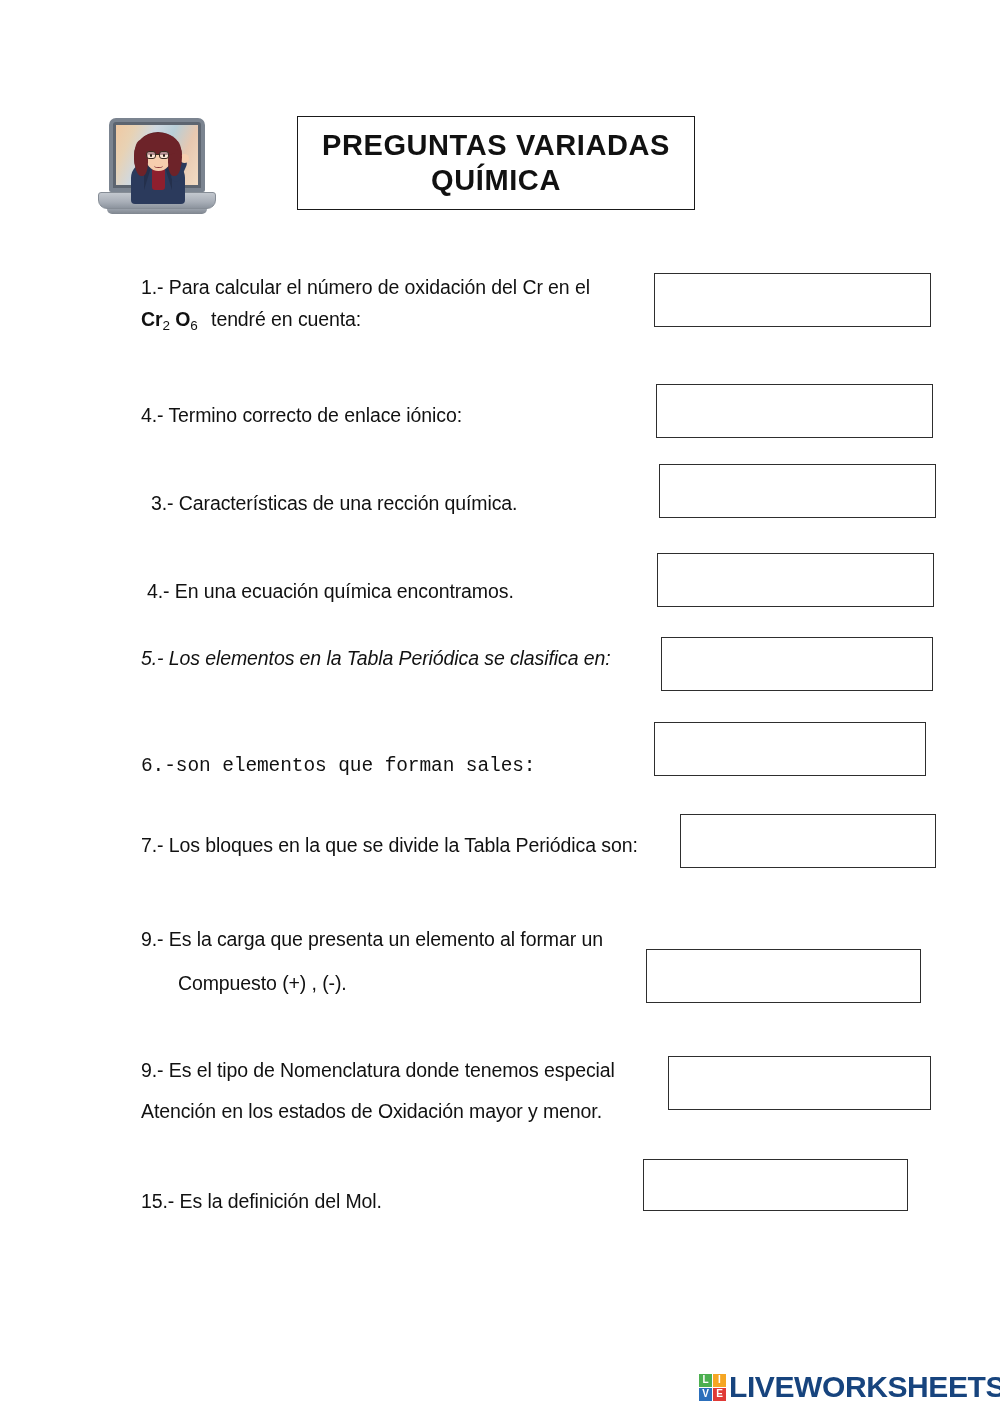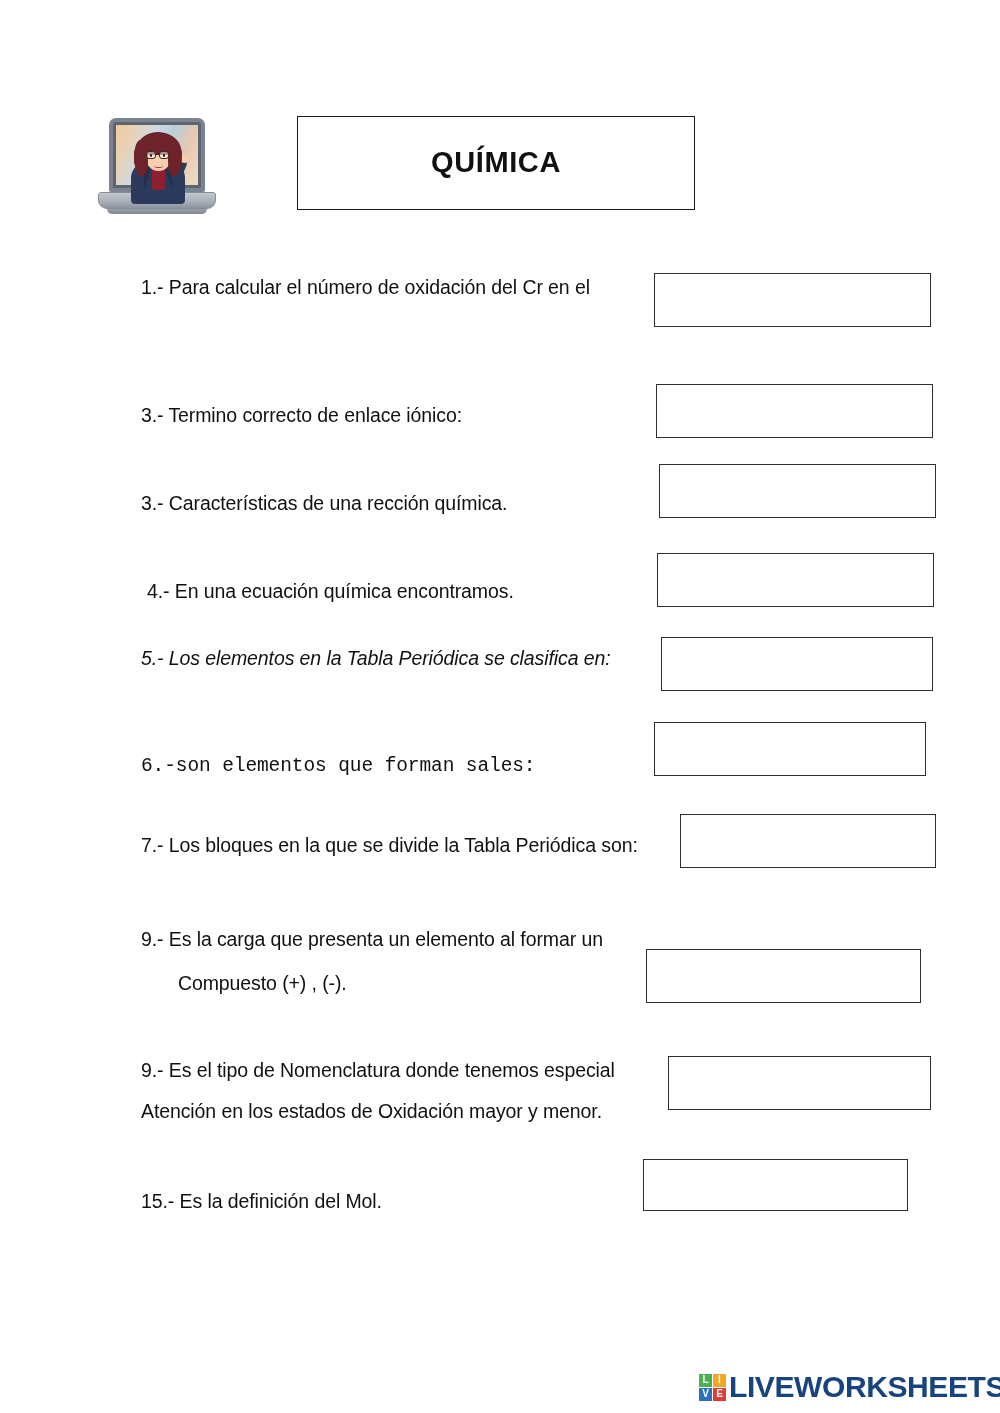--- a/index.html
+++ b/index.html
@@ -325,42 +325,48 @@
     <div class="av-eye-l"></div>
     <div class="av-eye-r"></div>
     <div class="av-mouth"></div>
     <div class="laptop-base">
       <div class="laptop-trackpad"></div>
     </div>
     <div class="laptop-foot"></div>
   </div>
 
   <div id="title-box">
+    <div class="title-line">PREGUNTAS VARIADAS</div>
     <div class="title-line">QUÍMICA</div>
   </div>
 
 </div>
 
 <div id="questions-area">
 
   <div class="question-row">
     <div class="q-text" style="left:141px; top:272px; width:520px; white-space:normal;">
       <span>1.-</span>
       <span>Para calcular el número de oxidación del Cr en el</span>
+      <span class="q-line2">
+        <span class="chem"><span>Cr</span><sub>2</sub></span>
+        <span class="chem"><span>O</span><sub>6</sub></span>
+        <span style="margin-left:8px;">tendré en cuenta:</span>
+      </span>
     </div>
     <div class="answer-box" style="left:654px; top:273px; width:277px; height:54px;"></div>
   </div>
 
   <div class="question-row">
-    <div class="q-text" style="left:141px; top:400px;">3.- Termino correcto de enlace iónico:</div>
+    <div class="q-text" style="left:141px; top:400px;">4.- Termino correcto de enlace iónico:</div>
     <div class="answer-box" style="left:656px; top:384px; width:277px; height:54px;"></div>
   </div>
 
   <div class="question-row">
-    <div class="q-text" style="left:141px; top:488px;">3.- Características de una rección química.</div>
+    <div class="q-text" style="left:151px; top:488px;">3.- Características de una rección química.</div>
     <div class="answer-box" style="left:659px; top:464px; width:277px; height:54px;"></div>
   </div>
 
   <div class="question-row">
     <div class="q-text" style="left:147px; top:576px;">4.- En una ecuación química encontramos.</div>
     <div class="answer-box" style="left:657px; top:553px; width:277px; height:54px;"></div>
   </div>
 
   <div class="question-row">
     <div class="q-text" style="left:141px; top:643px;font-style:italic;">5.- Los elementos en la Tabla Periódica se clasifica en:</div>

